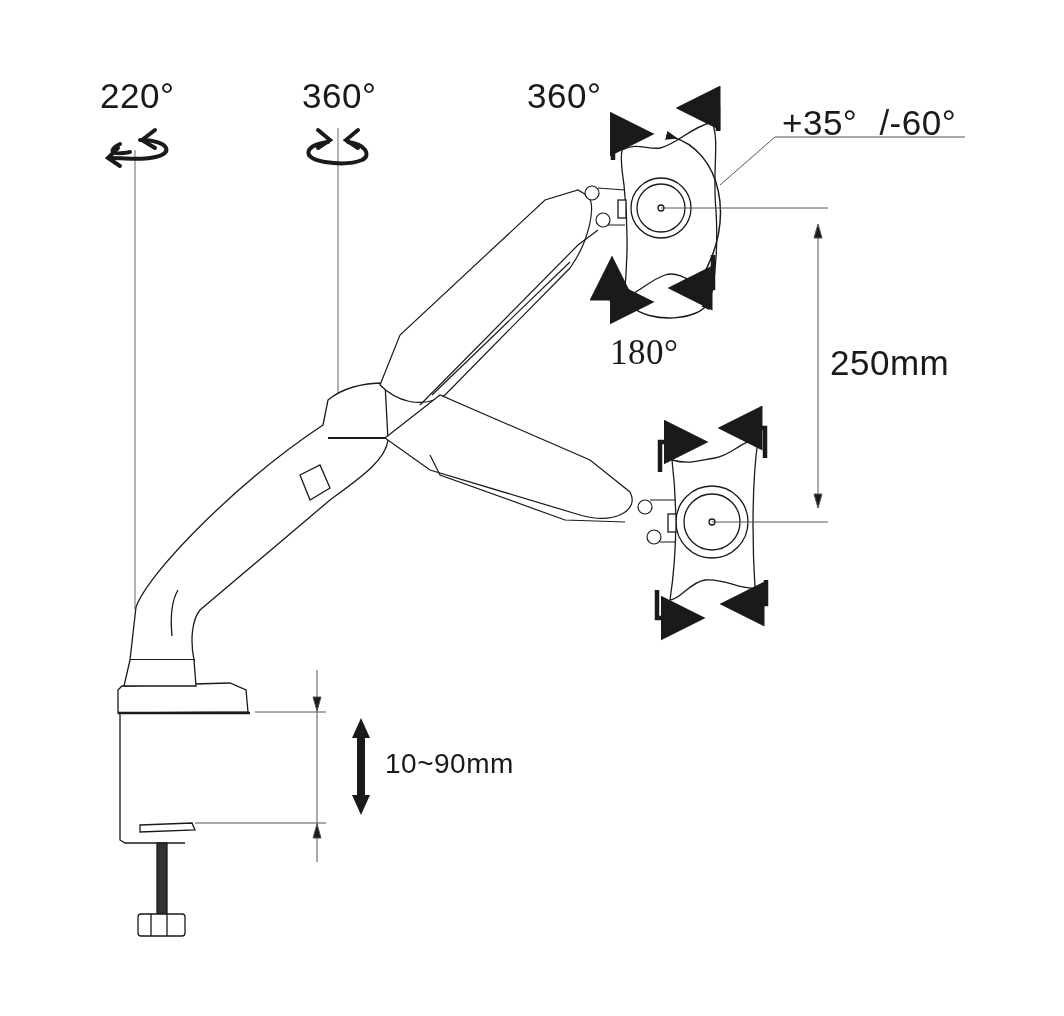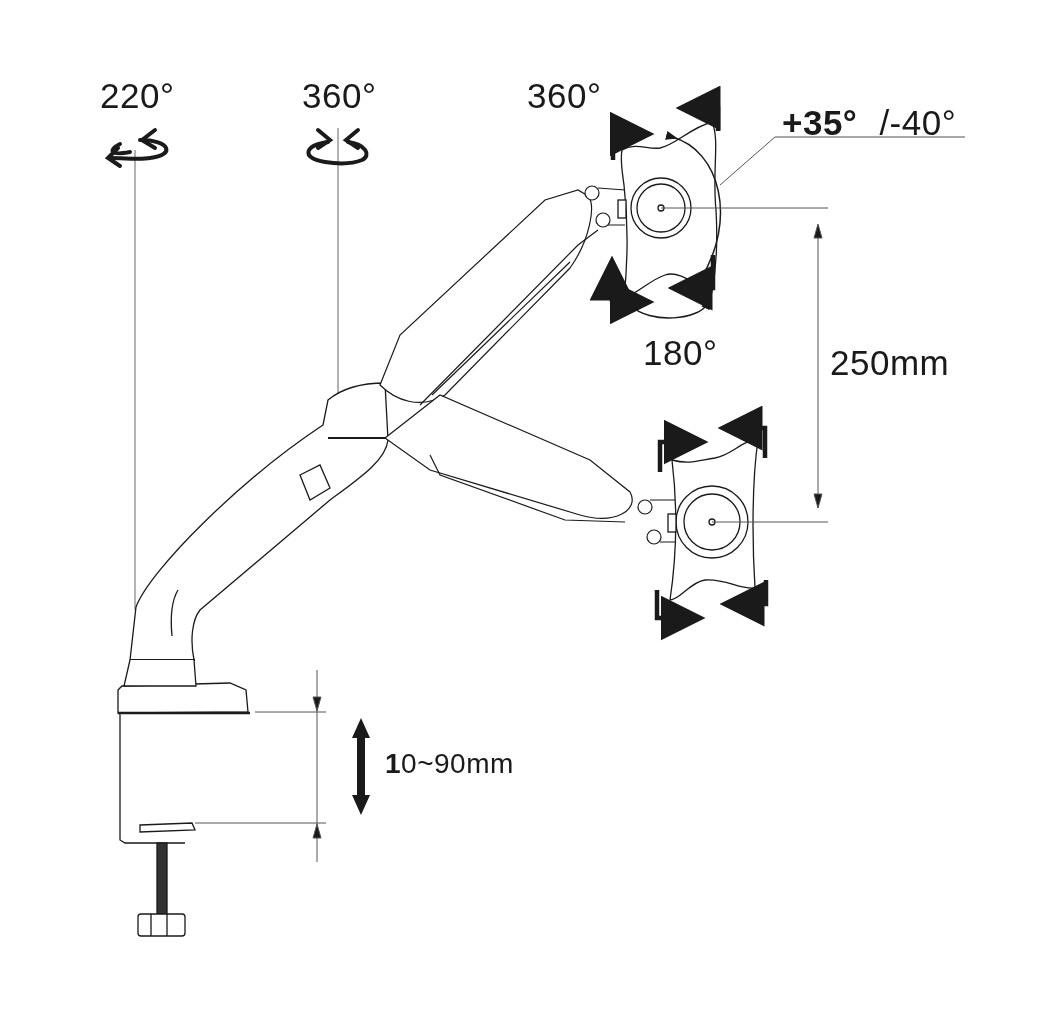--- a/index.html
+++ b/index.html
@@ -1,20 +1,20 @@
 <!DOCTYPE html>
 <html><head>
 <meta charset="utf-8">
 <style>
   html, body { margin: 0; padding: 0; background: #ffffff; }
   body { width: 1064px; height: 1016px; position: relative; overflow: hidden;
          font-family: "Liberation Sans", "DejaVu Sans", sans-serif; color: #1a1a1a; }
   #stage { position: absolute; left: 0; top: 0; width: 1064px; height: 736px; }
   .label { position: absolute; font-size: 35px; line-height: 1; color: #1a1a1a; white-space: nowrap; letter-spacing: 0.5px; }
-  .label b { font-weight: 700; }
+  .label b { font-weight: 400; }
   svg { position: absolute; left: 0; top: 0; }
 </style>
 </head>
 <body>
 
 <div id="stage">
 
   <svg width="1064" height="1016" viewBox="0 0 1064 1016">
     <defs>
       <marker id="ah" markerWidth="10" markerHeight="10" refX="5" refY="5" orient="auto">
@@ -140,20 +140,20 @@
     <g stroke="#555" stroke-width="1" fill="none">
       <line x1="720" y1="185" x2="775" y2="137"></line>
       <line x1="775" y1="137" x2="965" y2="137"></line>
     </g>
   </svg>
 
   <div class="label" style="left:100px; top:78px;">220°</div>
   <div class="label" style="left:302px; top:78px;">360°</div>
   <div class="label" style="left:527px; top:78px;">360°</div>
   <div class="label" style="left:782px; top:105px;">
-    <b>+35°</b><span style="display:inline-block;width:22px"></span><span>/-40°</span>
+    <b>+35°</b><span style="display:inline-block;width:22px"></span><span>/-60°</span>
   </div>
-  <div class="label" style="left:643px; top:335px;">180°</div>
+  <div class="label" style="left:610px; top:335px;font-family:Liberation Serif, serif;">180°</div>
   <div class="label" style="left:830px; top:345px;text-align:right;">250mm</div>
   <div class="label" style="left:385px; top:750px; font-size:28px;">
     <b>1</b><span>0~90mm</span>
   </div>
 </div>
 
 </body></html>

